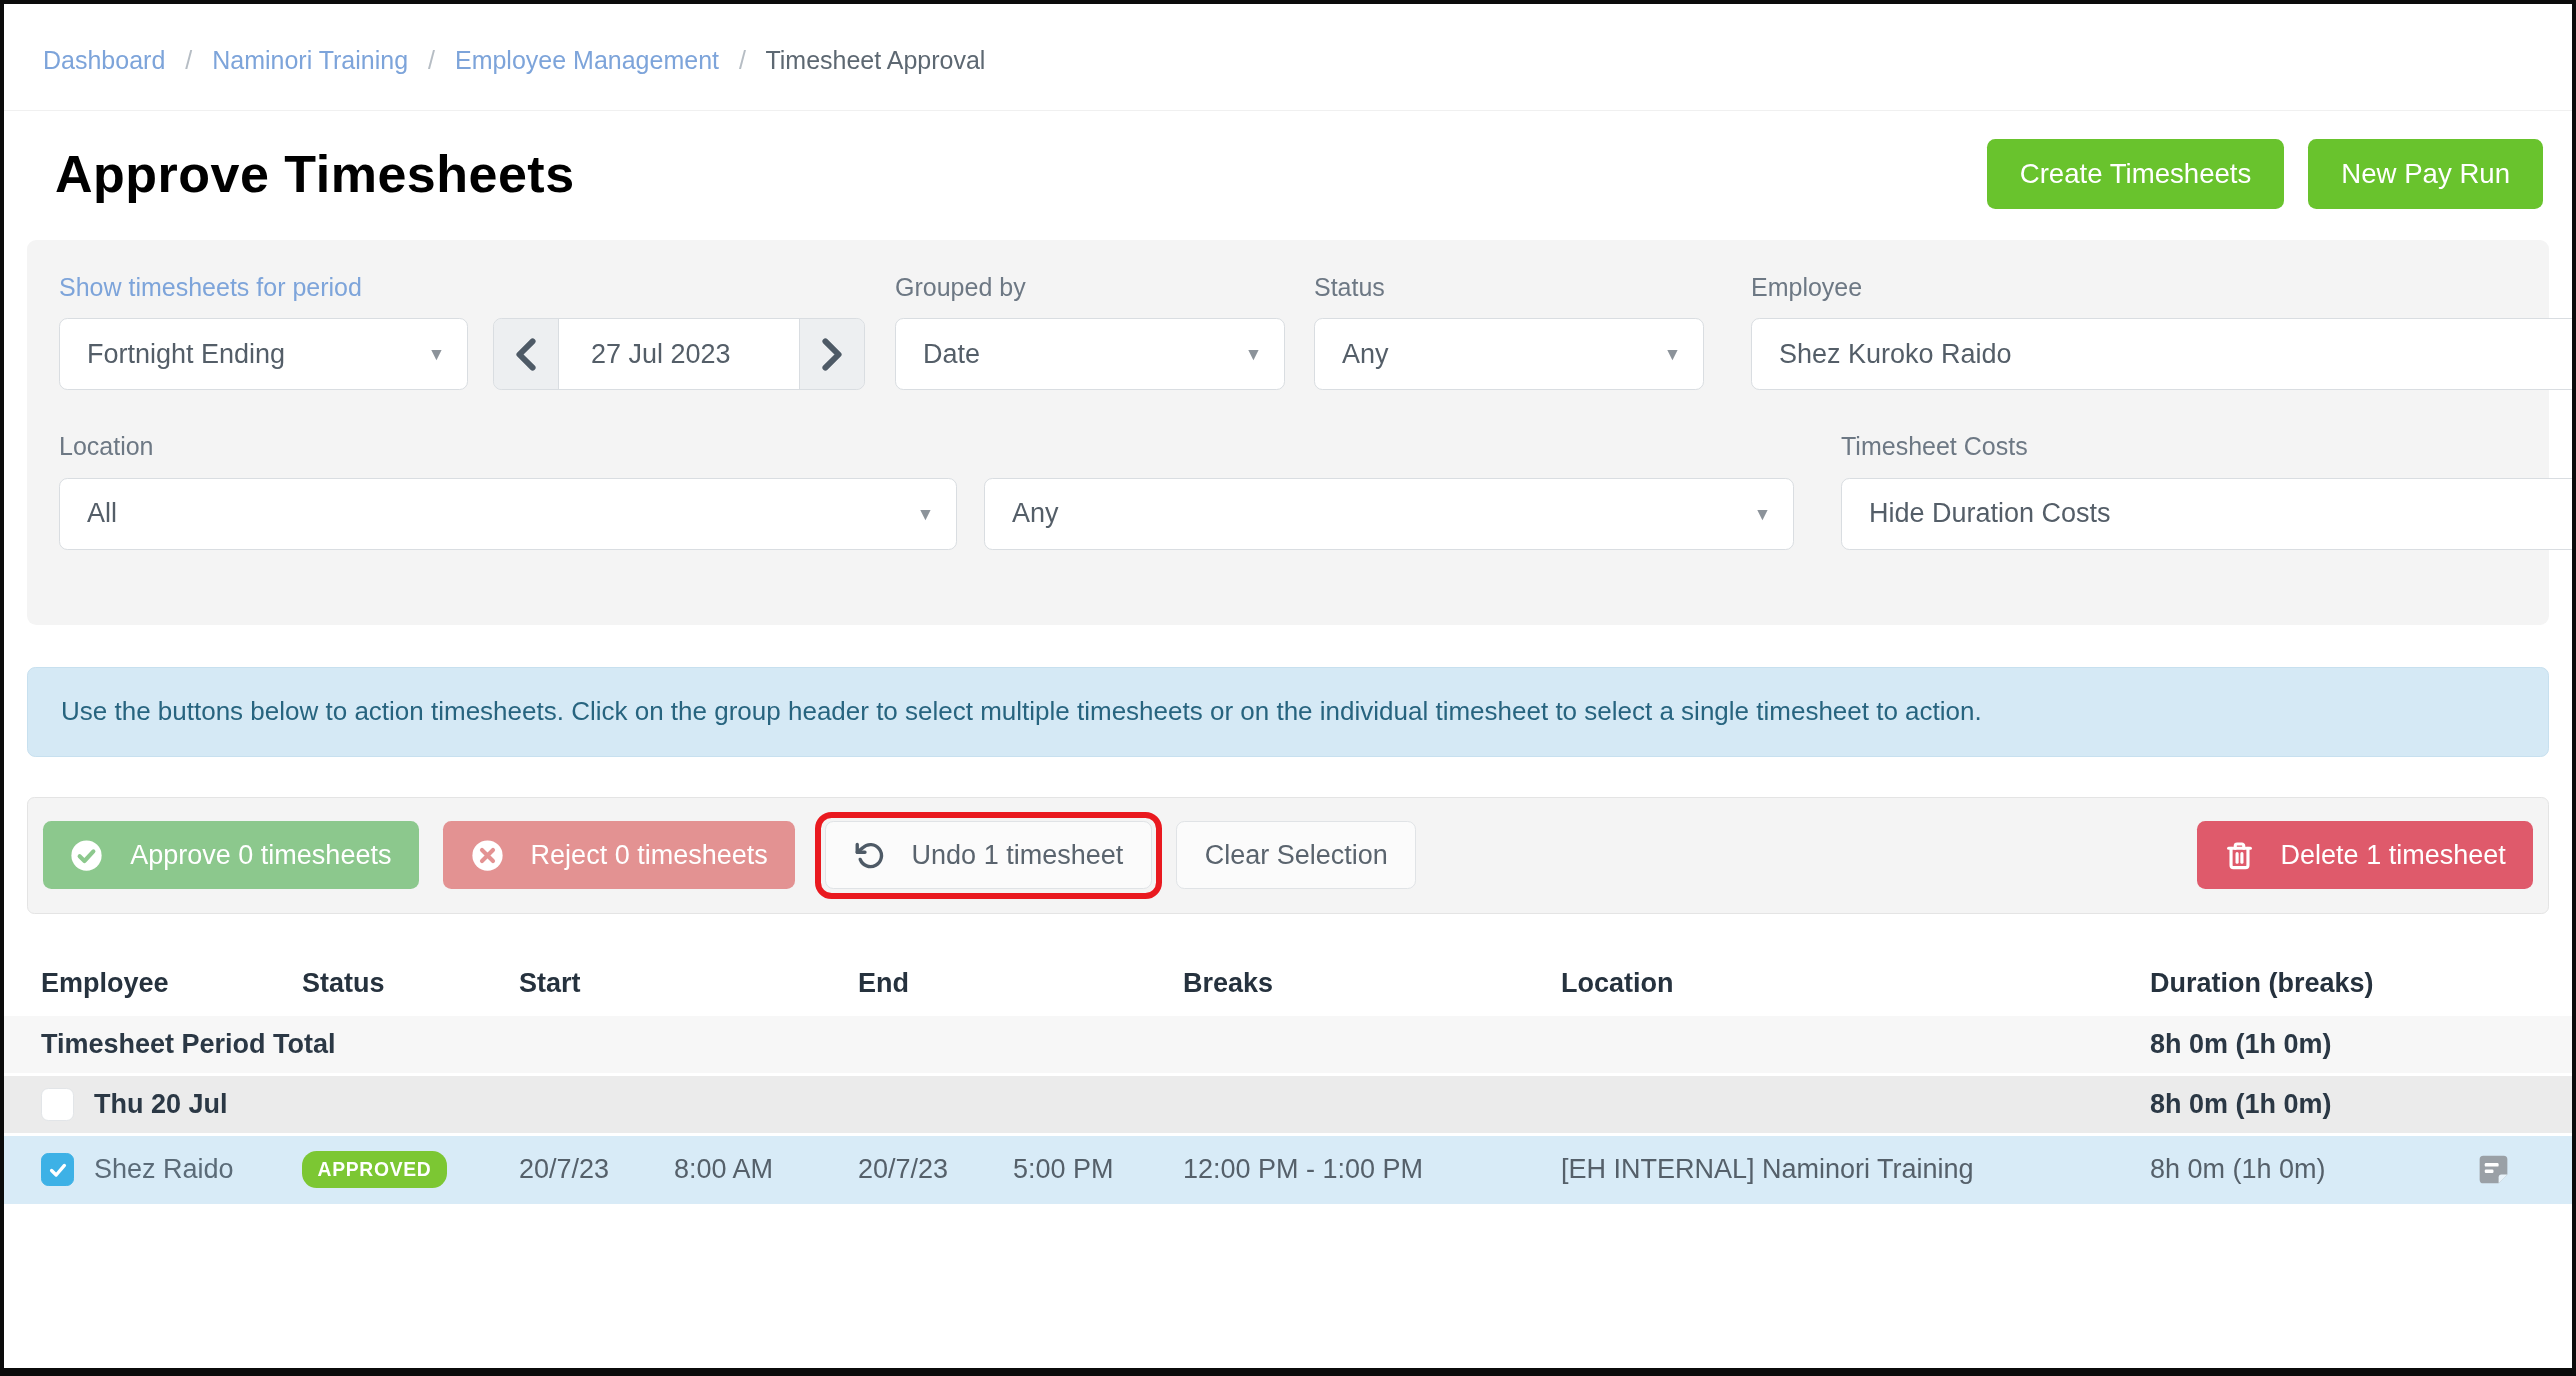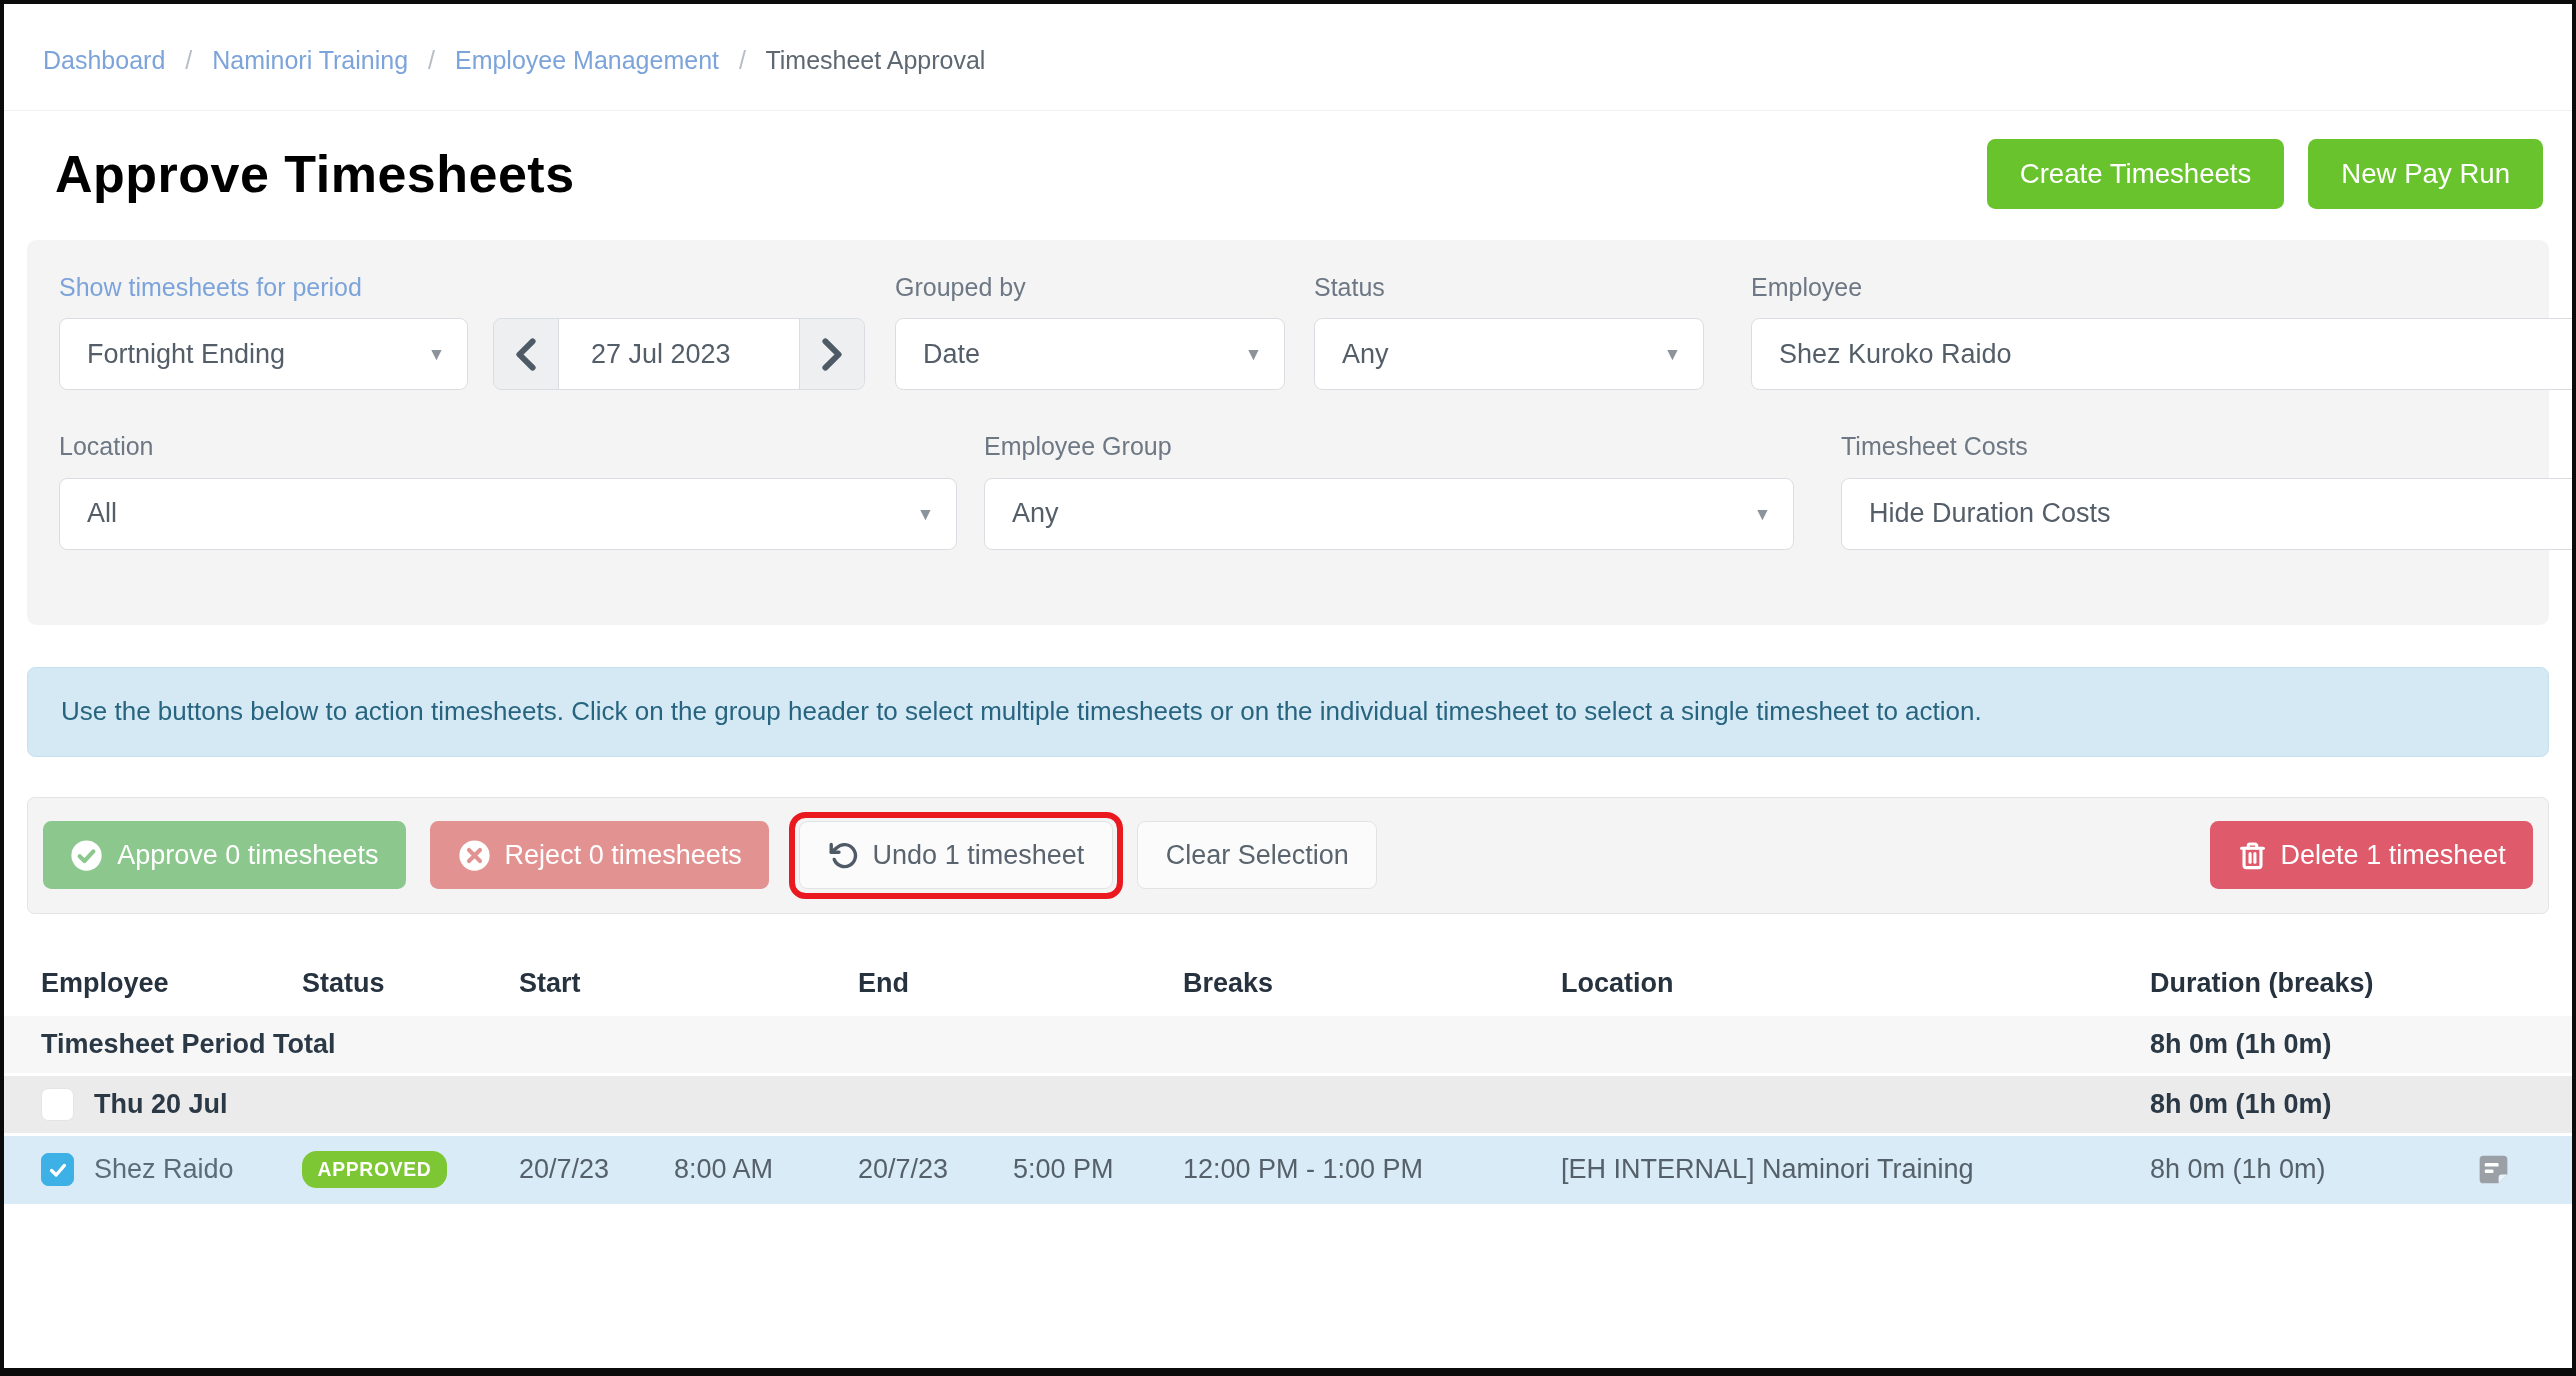--- a/index.html
+++ b/index.html
@@ -50,21 +50,21 @@
     padding:28.5px 33px; color:#27647f; font-size:26px;
   }
 
   
   .action-strip {
     margin:40px 23px 0; background:#f4f4f4; border:0.9px solid #e4e4e4; border-radius:7.3px;
     padding:13.8px 14.7px; display:flex; align-items:center;
   }
   .abtn {
     height:68px; border-radius:8.3px; font-size:27px; font-family:inherit; cursor:pointer;
-    display:inline-flex; align-items:center; gap:14px; padding:0 27.6px; border:none;
+    display:inline-flex; align-items:center; gap:27px; padding:0 27.6px; border:none;
   }
   .abtn.approve { background:#8cc88d; color:#fff; margin-right:24px; }
   .abtn.reject  { background:#e39292; color:#fff; }
   .abtn.neutral { background:#fbfbfb; border:0.9px solid #e0e3e6; color:#5a646e; }
   .undo-annotation { border:6.4px solid #e9191f; border-radius:16.5px; padding:3.7px; margin:0 14.7px 0 20px; }
   .abtn.delete { background:#df5a6b; color:#ffffff; margin-left:auto; }
 
   
   .ts-table { margin-top:44px; font-size:27px; }
   .trow {
@@ -166,21 +166,20 @@
 
     <div class="filter-row">
       <div>
         <div class="filter-label">Location</div>
         <div class="select" style="width:898px;">
           <span>All</span>
           <span class="caret">▼</span>
         </div>
       </div>
       <div style="margin-left:27px;">
-        <div class="filter-label">Employee Group</div>
         <div class="select" style="width:810px;">
           <span>Any</span>
           <span class="caret">▼</span>
         </div>
       </div>
       <div style="margin-left:47px;">
         <div class="filter-label">Timesheet Costs</div>
         <div class="select" style="width:781px;">
           <span>Hide Duration Costs</span>
           <span class="caret">▼</span>

